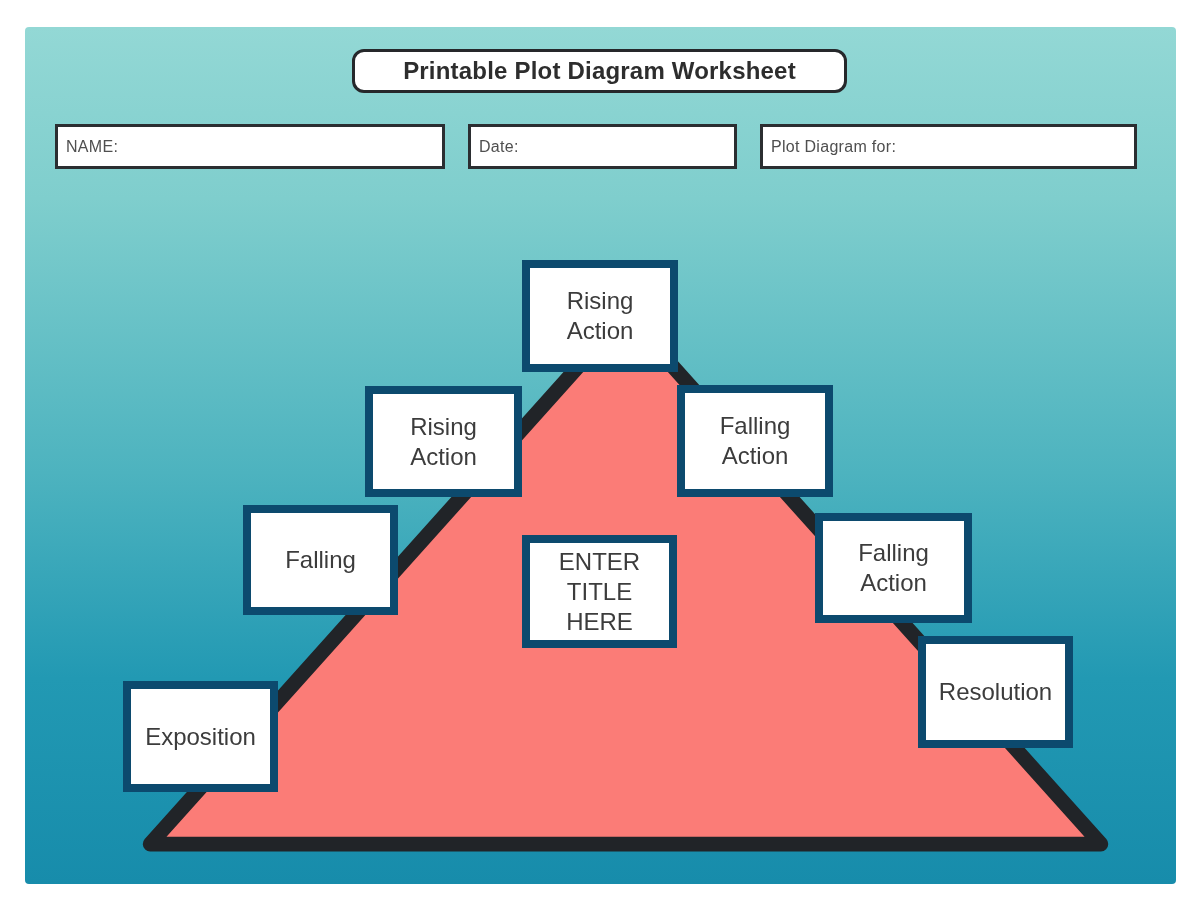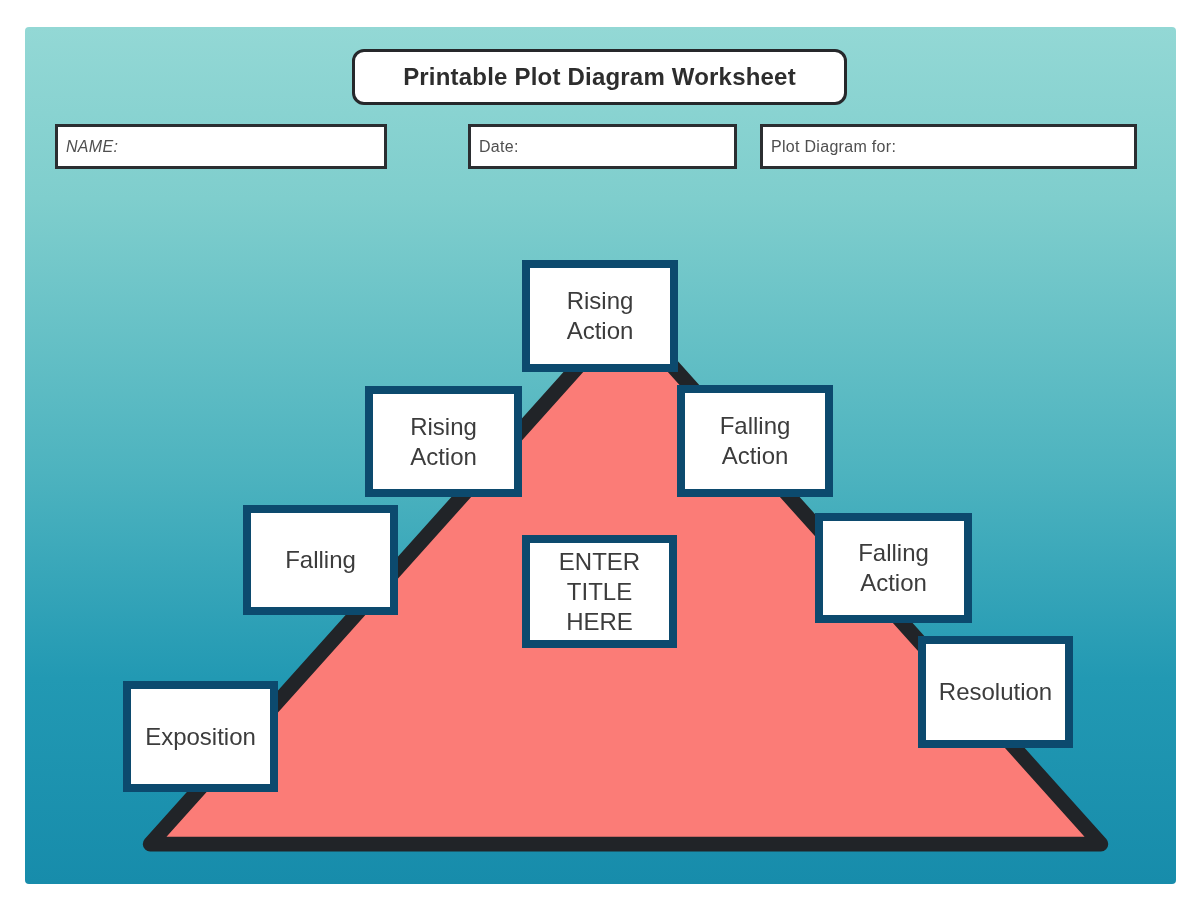--- a/index.html
+++ b/index.html
@@ -28,21 +28,21 @@
     overflow: hidden;
   }
   .triangle-svg {
     position: absolute;
     left: 0; top: 0;
     width: 1200px; height: 907px;
   }
   .title-banner {
     position: absolute;
     left: 352px; top: 49px;
-    width: 495px; height: 56px;
+    width: 495px; height: 44px;
     background: #ffffff;
     border: 3px solid #26282b;
     border-radius: 12px;
     display: flex;
     align-items: center;
     justify-content: center;
   }
   .title-banner .title-text {
     font-size: 24px;
     font-weight: 700;
@@ -58,21 +58,21 @@
     border: 3px solid #2b2e31;
     display: flex;
     align-items: center;
     padding-left: 8px;
   }
   .field-box .field-label {
     font-size: 16px;
     letter-spacing: 0.3px;
     color: #4f4f4f;
   }
-  .field-name { left: 55px;  width: 332px; font-style: italic; }
+  .field-name { left: 55px;  width: 390px; }
   .field-date { left: 468px; width: 269px; }
   .field-plot { left: 760px; width: 377px; }
   .node-box {
     position: absolute;
     background: #ffffff;
     border: 8px solid #0c4a6e;
     display: flex;
     align-items: center;
     justify-content: center;
     text-align: center;

